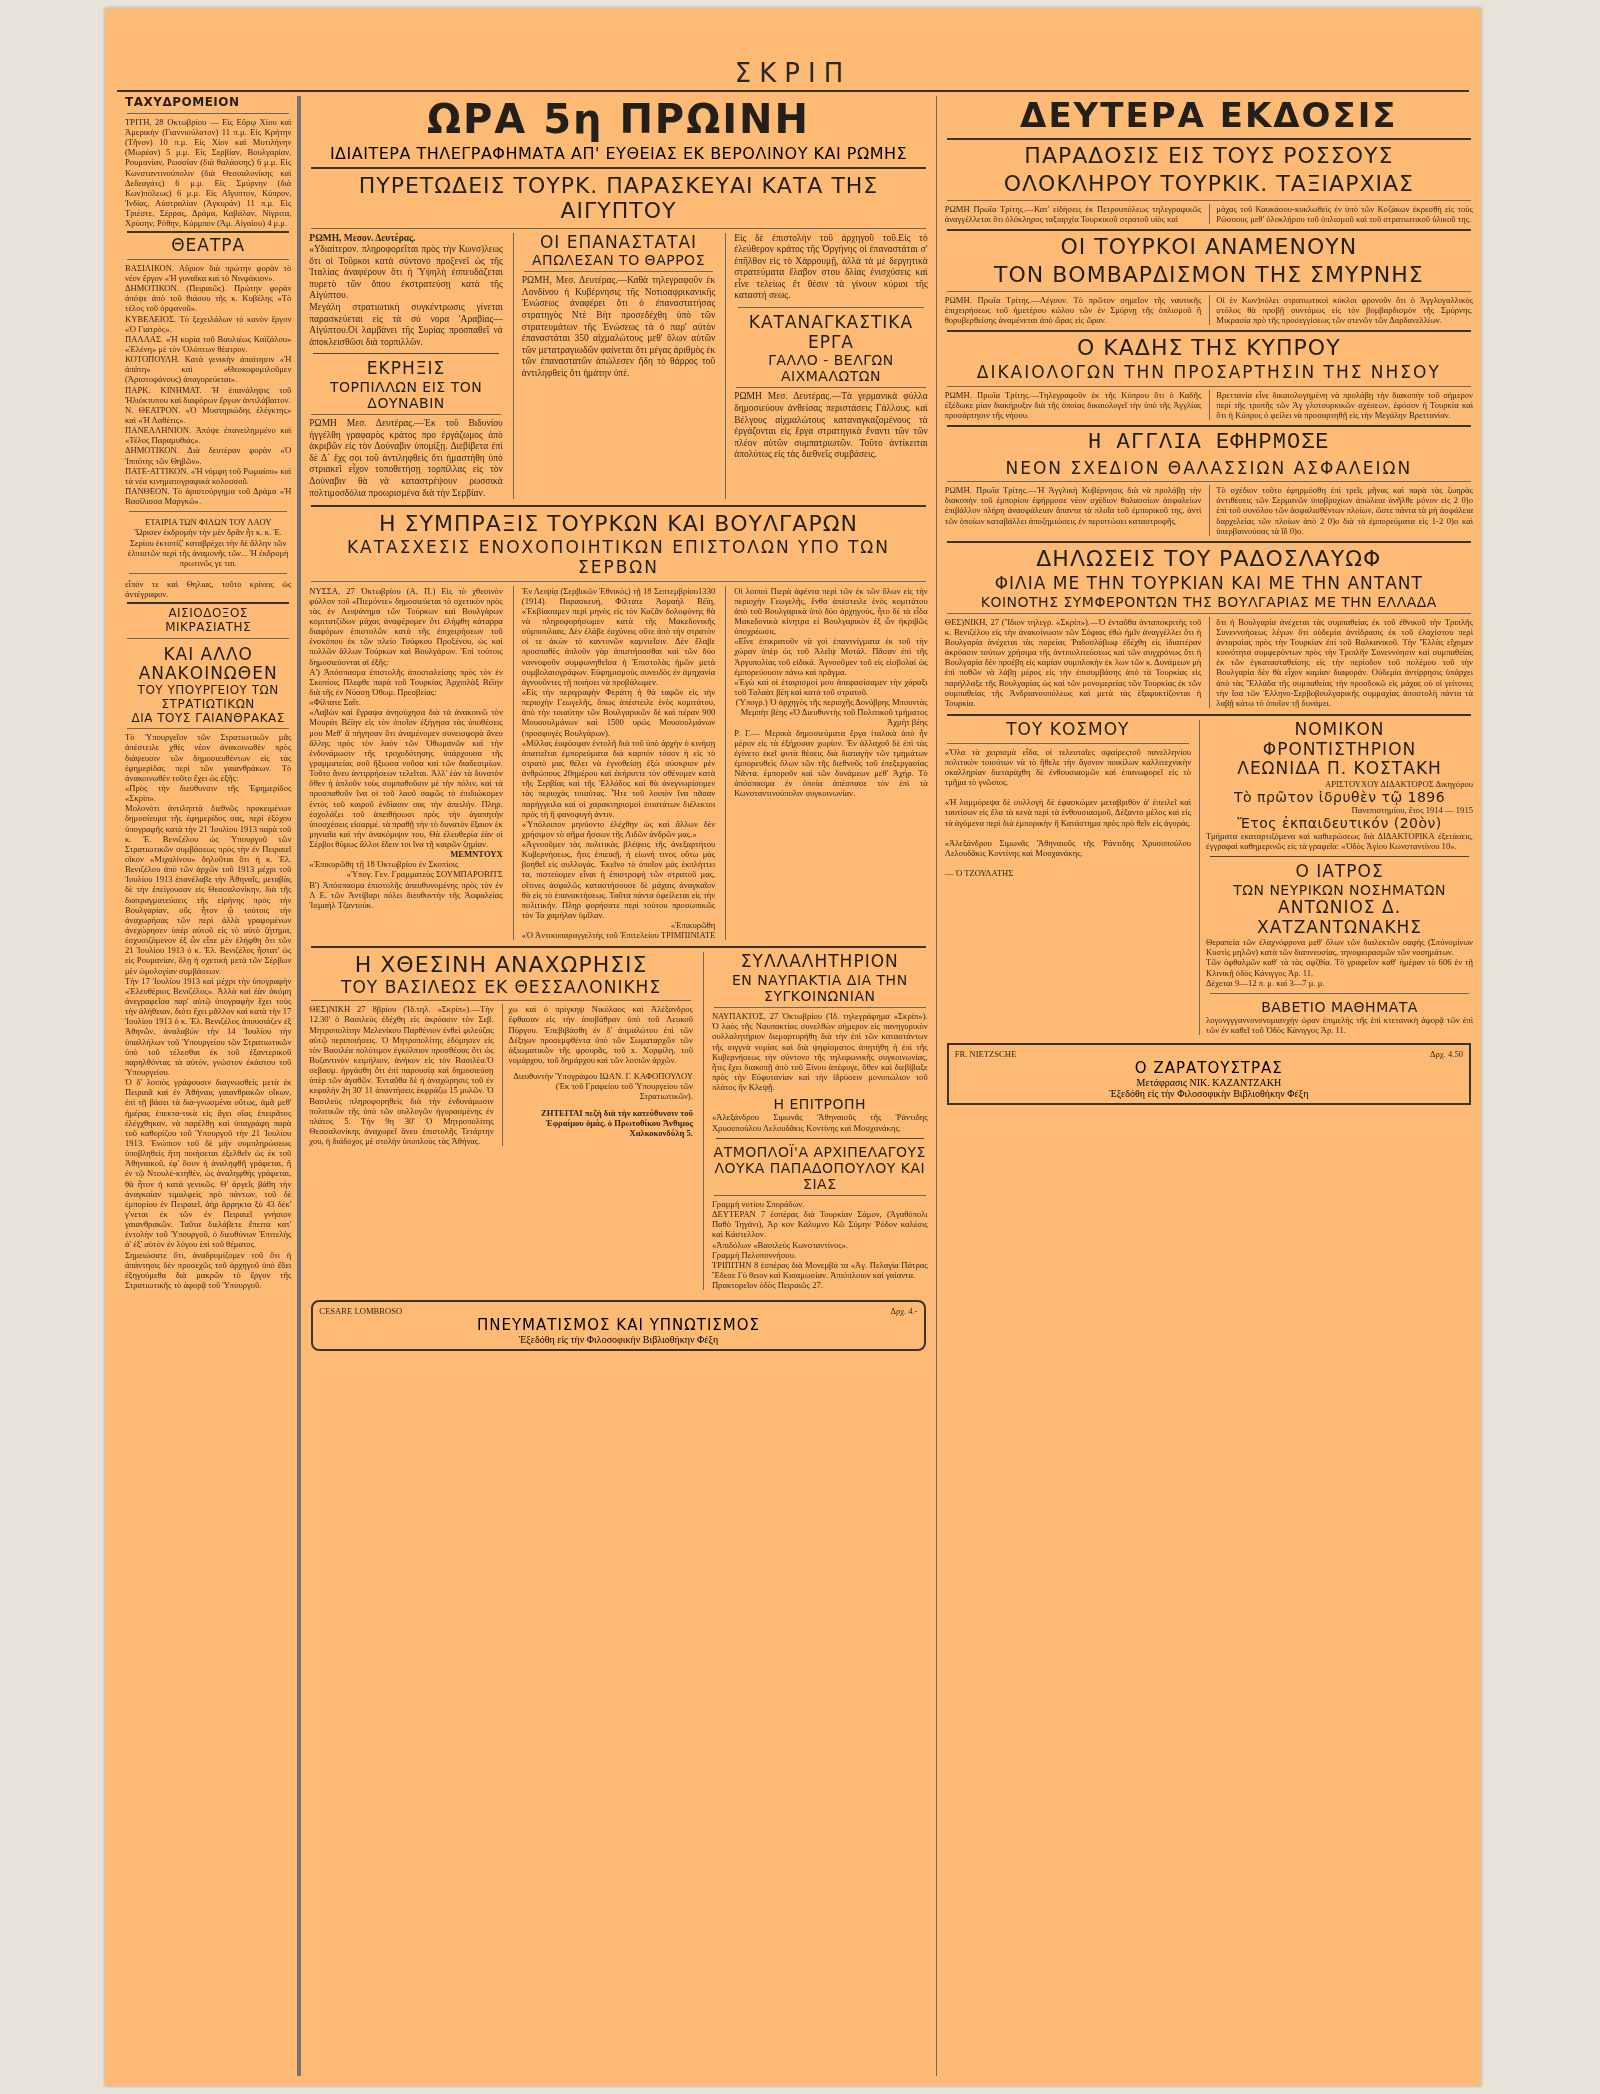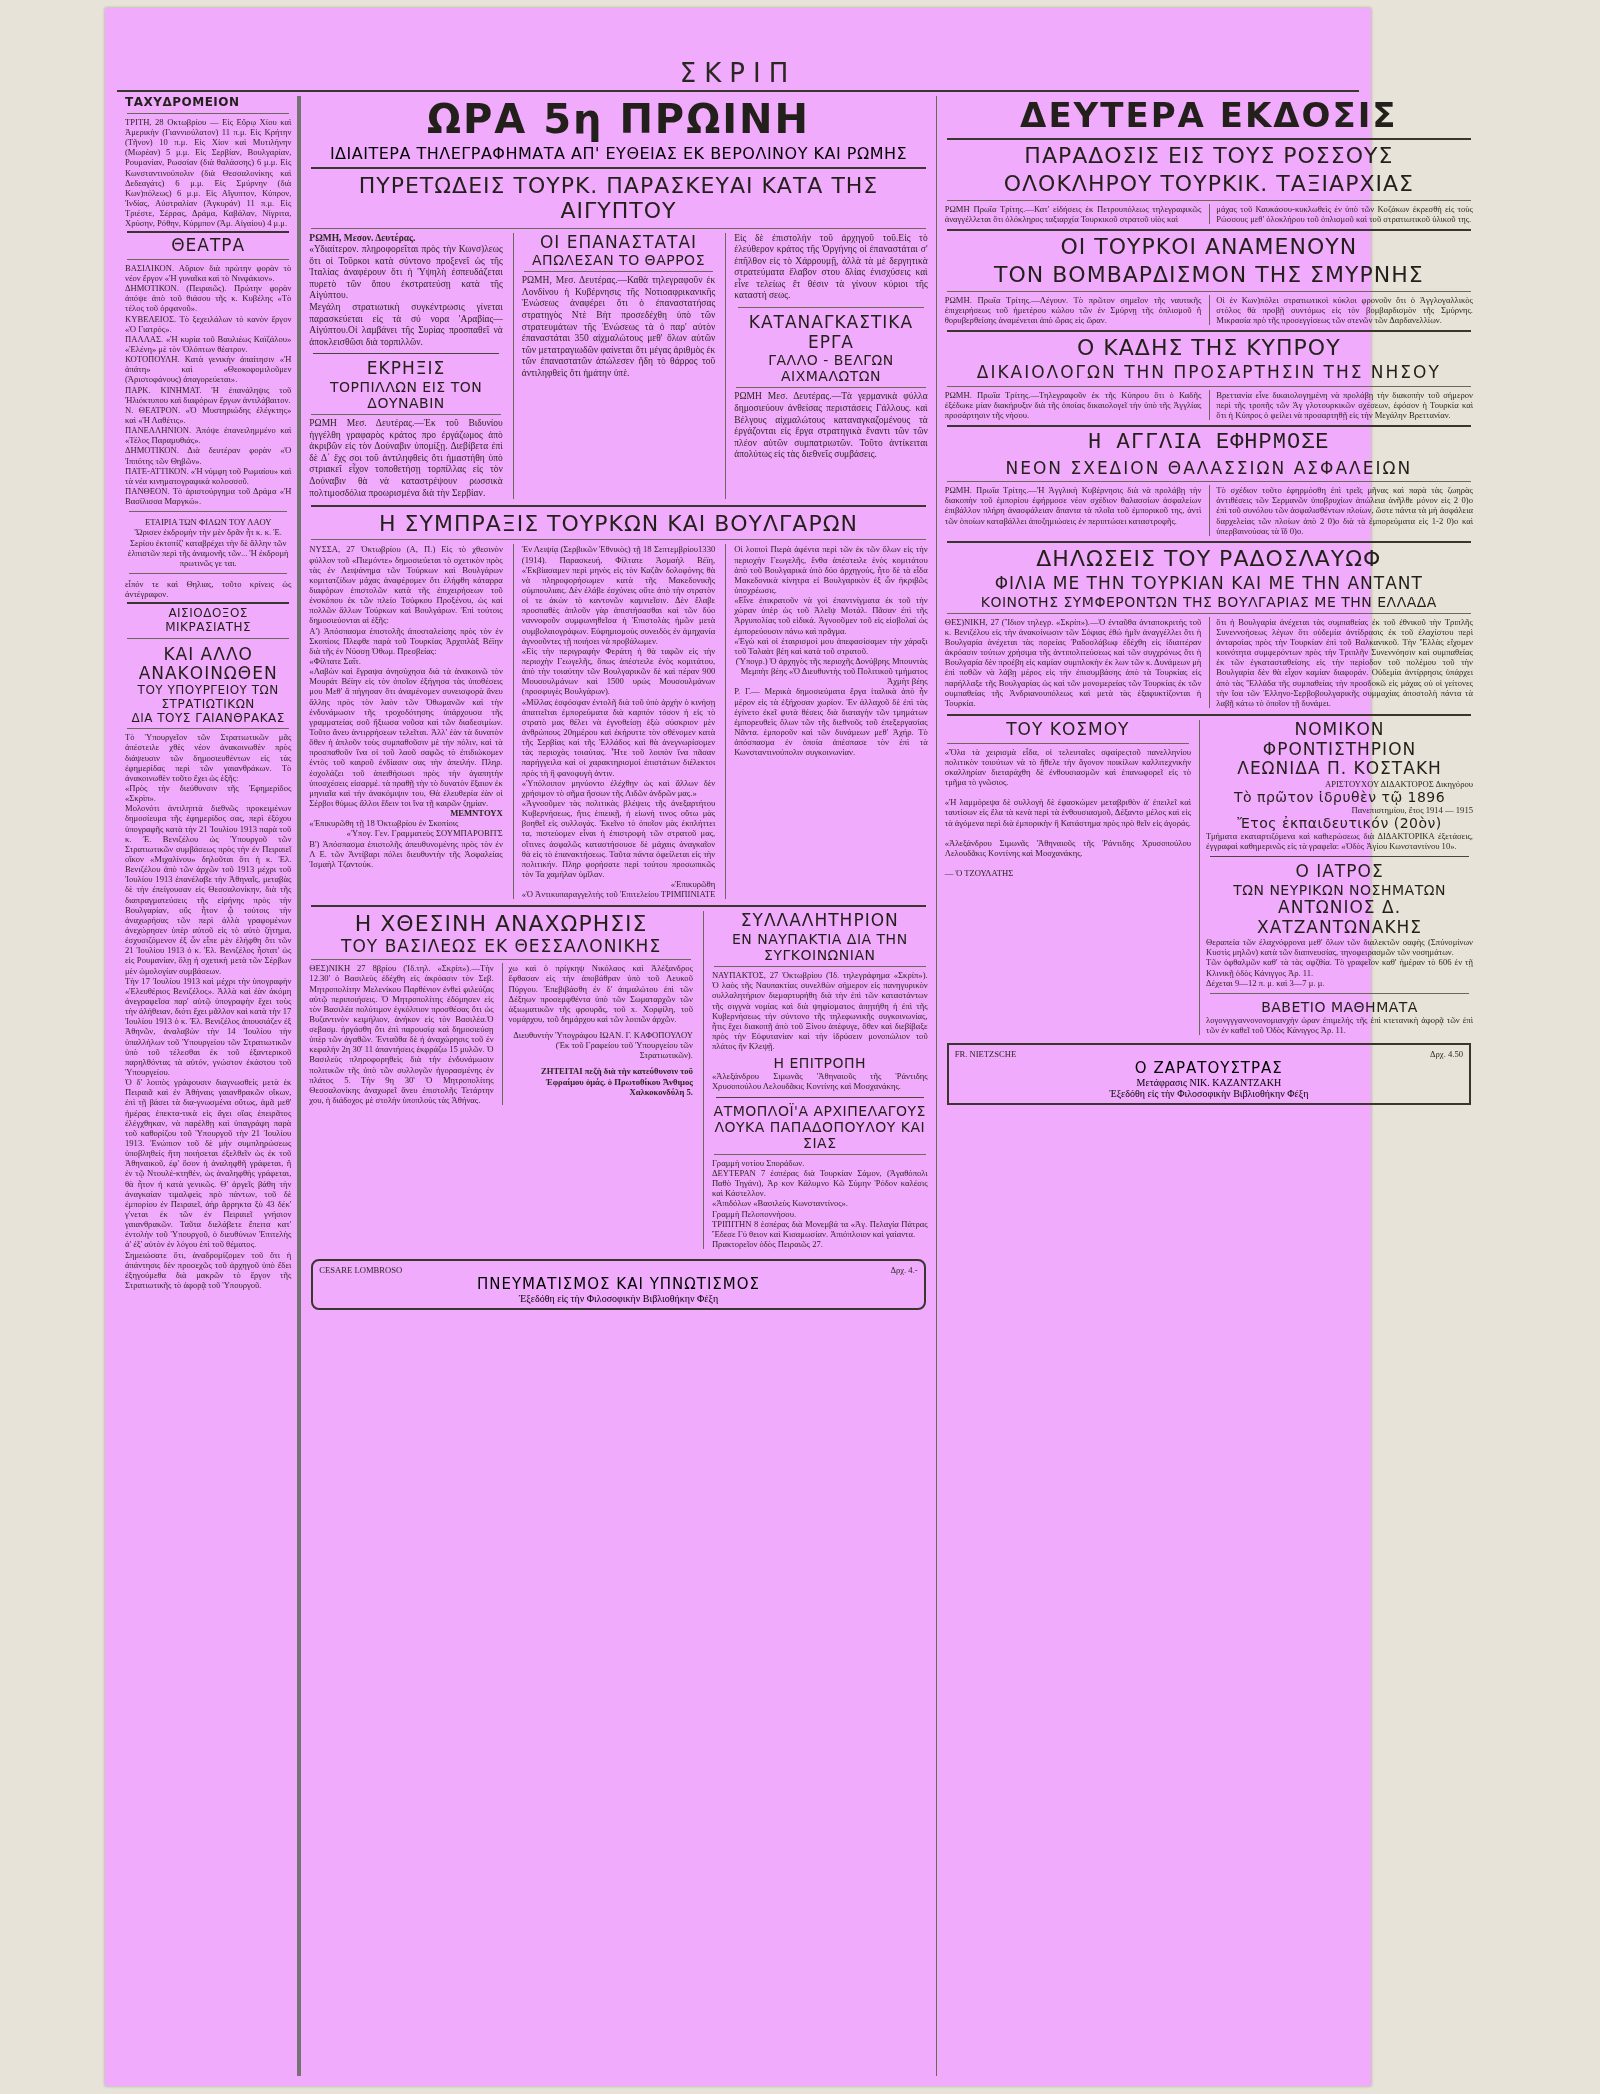--- a/index.html
+++ b/index.html
@@ -6,22 +6,22 @@
   body{font-family:"Liberation Serif", serif;}
   .page{
     position:relative;
     width:1600px;height:2094px;
     margin:0 auto;
     background:#e8e3d8;
     overflow:hidden;
   }
   .paper{
     position:absolute;
-    left:105px;top:8px;width:1266px;height:2078px;
-    background:#f0abfc;
+    left:105px;top:8px;width:1376px;height:2078px;
+    background:#fdba74;
     box-shadow:0 0 3px rgba(0,0,0,.3);
   }
   .masthead{
     position:absolute;left:0;top:50px;width:100%;
     text-align:center;font-size:26px;letter-spacing:8px;
     color:#2a2722;font-family:"DejaVu Sans", sans-serif;
   }
   .rule{
     position:absolute;left:12px;right:12px;height:0;border-top:2px solid #3a352d;
   }
@@ -141,20 +141,21 @@
             <div class="hr thin"></div>
             <div class="hd hd3">ΚΑΤΑΝΑΓΚΑΣΤΙΚΑ ΕΡΓΑ</div>
             <div class="hd hd4">ΓΑΛΛΟ - ΒΕΛΓΩΝ ΑΙΧΜΑΛΩΤΩΝ</div>
             <div class="bar thin"></div>
             <div class="body small">ΡΩΜΗ Μεσ. Δευτέρας.—Τὰ γερμανικὰ φύλλα δημοσιεύουν ἀνθείσας περιστάσεις Γάλλους. καὶ Βέλγους αἰχμαλώτους καταναγκαζομένους τὰ ἐργάζονται εἰς ἔργα στρατηγικὰ ἔναντι τῶν τῶν πλέον αὐτῶν συμπατριωτῶν. Τοῦτο ἀντίκειται ἀπολύτως εἰς τὰς διεθνεῖς συμβάσεις.</div>
           </div>
         </div>
 
         <div class="bar" style="margin-top:6px;"></div>
         <div class="hd hd2" style="margin:4px 0 2px;">Η ΣΥΜΠΡΑΞΙΣ ΤΟΥΡΚΩΝ ΚΑΙ ΒΟΥΛΓΑΡΩΝ</div>
+        <div class="hd hd3 sp" style="margin-bottom:3px;">ΚΑΤΑΣΧΕΣΙΣ ΕΝΟΧΟΠΟΙΗΤΙΚΩΝ ΕΠΙΣΤΟΛΩΝ ΥΠΟ ΤΩΝ ΣΕΡΒΩΝ</div>
         <div class="bar thin"></div>
 
         <div style="display:flex;gap:10px;margin-top:4px;">
           <div style="width:33%;">
             <div class="body tiny">ΝΥΣΣΑ, 27 Ὀκτωβρίου (Α, Π.) Εἰς τὸ χθεσινὸν φύλλον τοῦ «Πιεμόντε» δημοσιεύεται τὸ σχετικὸν πρὸς τὰς ἐν Λειψάνημα τῶν Τούρκων καὶ Βουλγάρων κομιτατζίδων μάχας ἀναφέρομεν ὅτι ἐλήφθη κάταρρα διαφόρων ἐπιστολῶν κατὰ τῆς ἐπιχειρήσεων τοῦ ἐνσκόπου ἐκ τῶν πλείο Τσύφκου Προξένου, ὡς καὶ πολλῶν ἄλλων Τούρκων καὶ Βουλγάρων. Ἐπὶ τούτοις δημοσιεύονται αἱ ἑξῆς:</div>
             <div class="body tiny">Α') Ἀπόσπασμα ἐπιστολῆς ἀποσταλείσης πρὸς τὸν ἐν Σκοπίοις Πλεφθε παρὰ τοῦ Τουρκίας Ἀρχιπλὰξ Βέϊην διὰ τῆς ἐν Νύσσῃ Ὀθωμ. Πρεσβείας:</div>
             <div class="body tiny">«Φίλτατε Σαΐτ.</div>
             <div class="body tiny">«Λαβὼν καὶ ἔγραψα ἀνησύχησα διὰ τὰ ἀνακοινῶ τὸν Μουράτ Βέϊην εἰς τὸν ὁποῖον ἐξήγησα τὰς ὑποθέσεις μου Μεθ' ἃ πήγησαν ὅτι ἀναμένομεν συνεισφορὰ ἄνευ ἄλλης πρὸς τὸν λαὸν τῶν Ὀθωμανῶν καὶ τὴν ἐνδυνάμωσιν τῆς τροχοδότησης ὑπάρχουσα τῆς γραμματείας σοῦ ἤξιωσα νοῦσα καὶ τῶν διαδεσιμίων. Τοῦτο ἄνευ ἀντιρρήσεων τελεῖται. Ἀλλ' ἐὰν τὰ δυνατὸν ὅθεν ἡ ἁπλοῦν τοὺς συμπαθοῦσιν μὲ τὴν πόλιν, καὶ τὰ προσπαθοῦν ἵνα οἱ τοῦ λαοῦ σαφῶς τὸ ἐπιδιώκομεν ἐντὸς τοῦ καιροῦ ἐνδίασιν σας τὴν ἀπειλήν. Πληρ. ἐσχολάζει τοῦ ἀπειθήσωσι πρὸς τὴν ἀγαπητὴν ὑποσχέσεις εἰσαρμέ. τὰ πραθῇ τὴν τὸ δυνατὸν ἕξαιον ἐκ μηνιαῖα καὶ τὴν ἀνακόμιψιν του, Θὰ ἐλευθερία ἐὰν οἱ Σέρβοι θύμως ἄλλοι ἔδειν τοι ἵνα τῇ καιρῶν ζημίαν.</div>
             <div class="center body tiny" style="font-weight:bold;">ΜΕΜΝΤΟΥΧ</div>
             <div class="body tiny">«Ἐπικυρῶθη τῇ 18 Ὀκτωβρίου ἐν Σκοπίοις</div>

